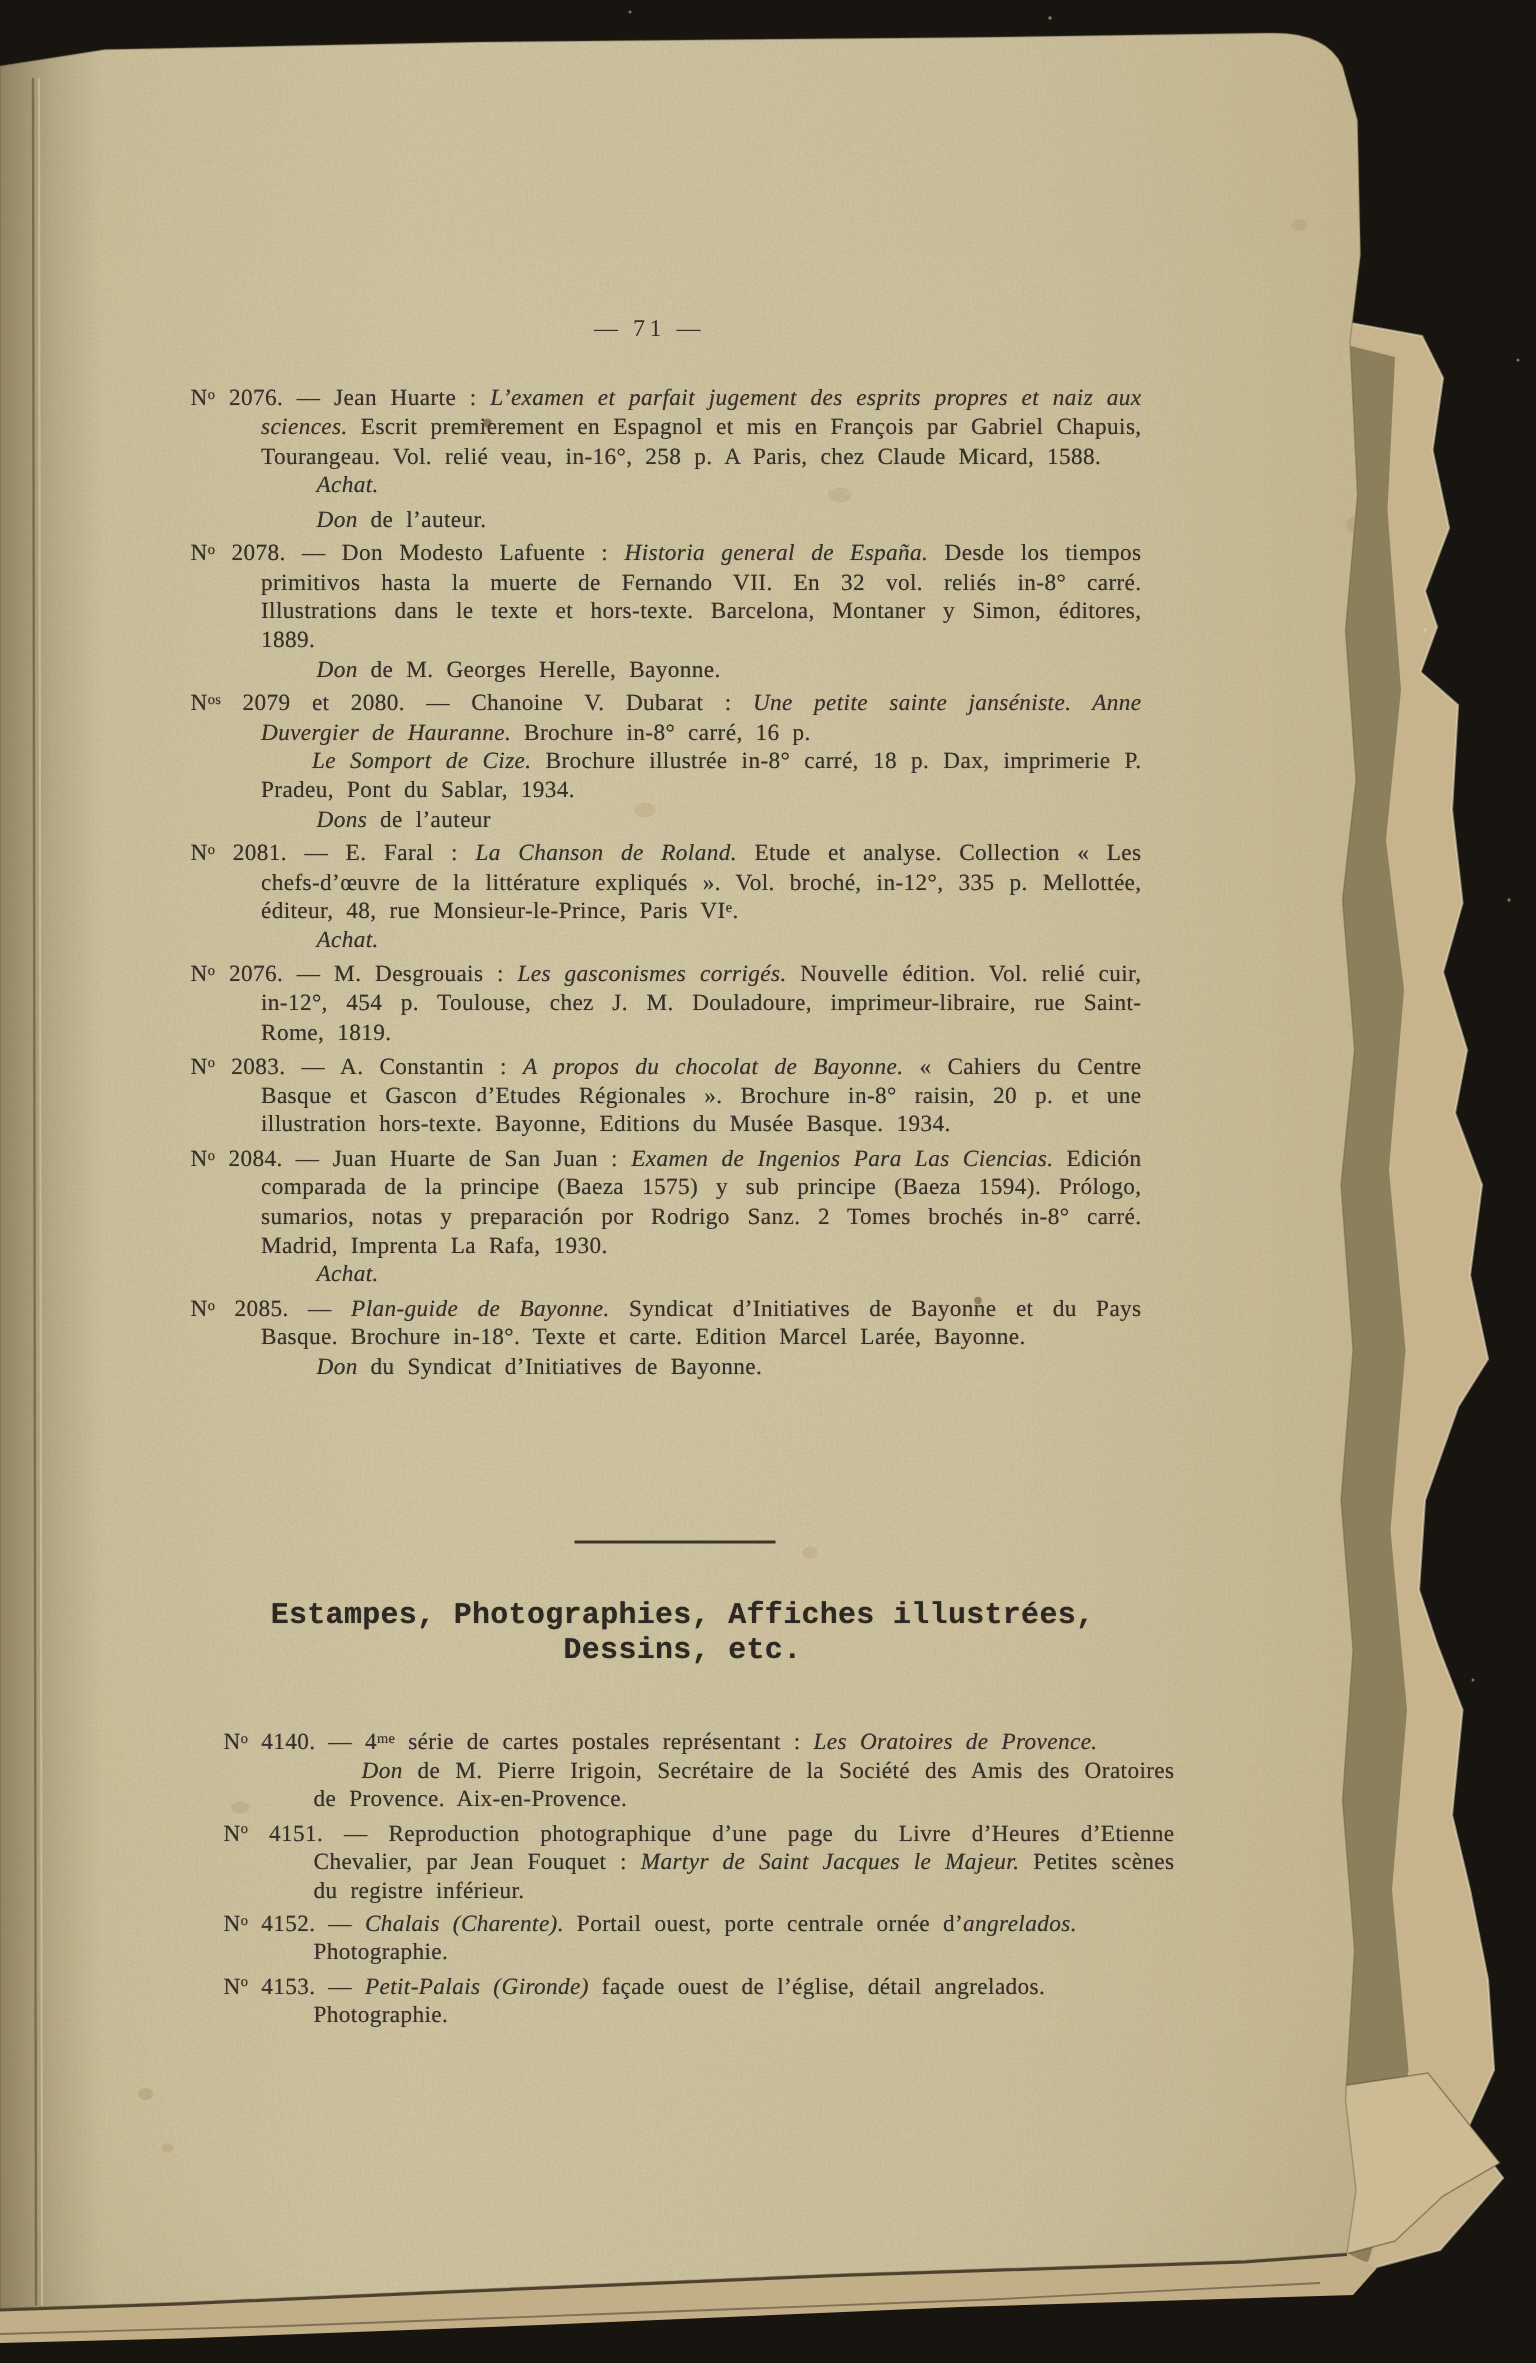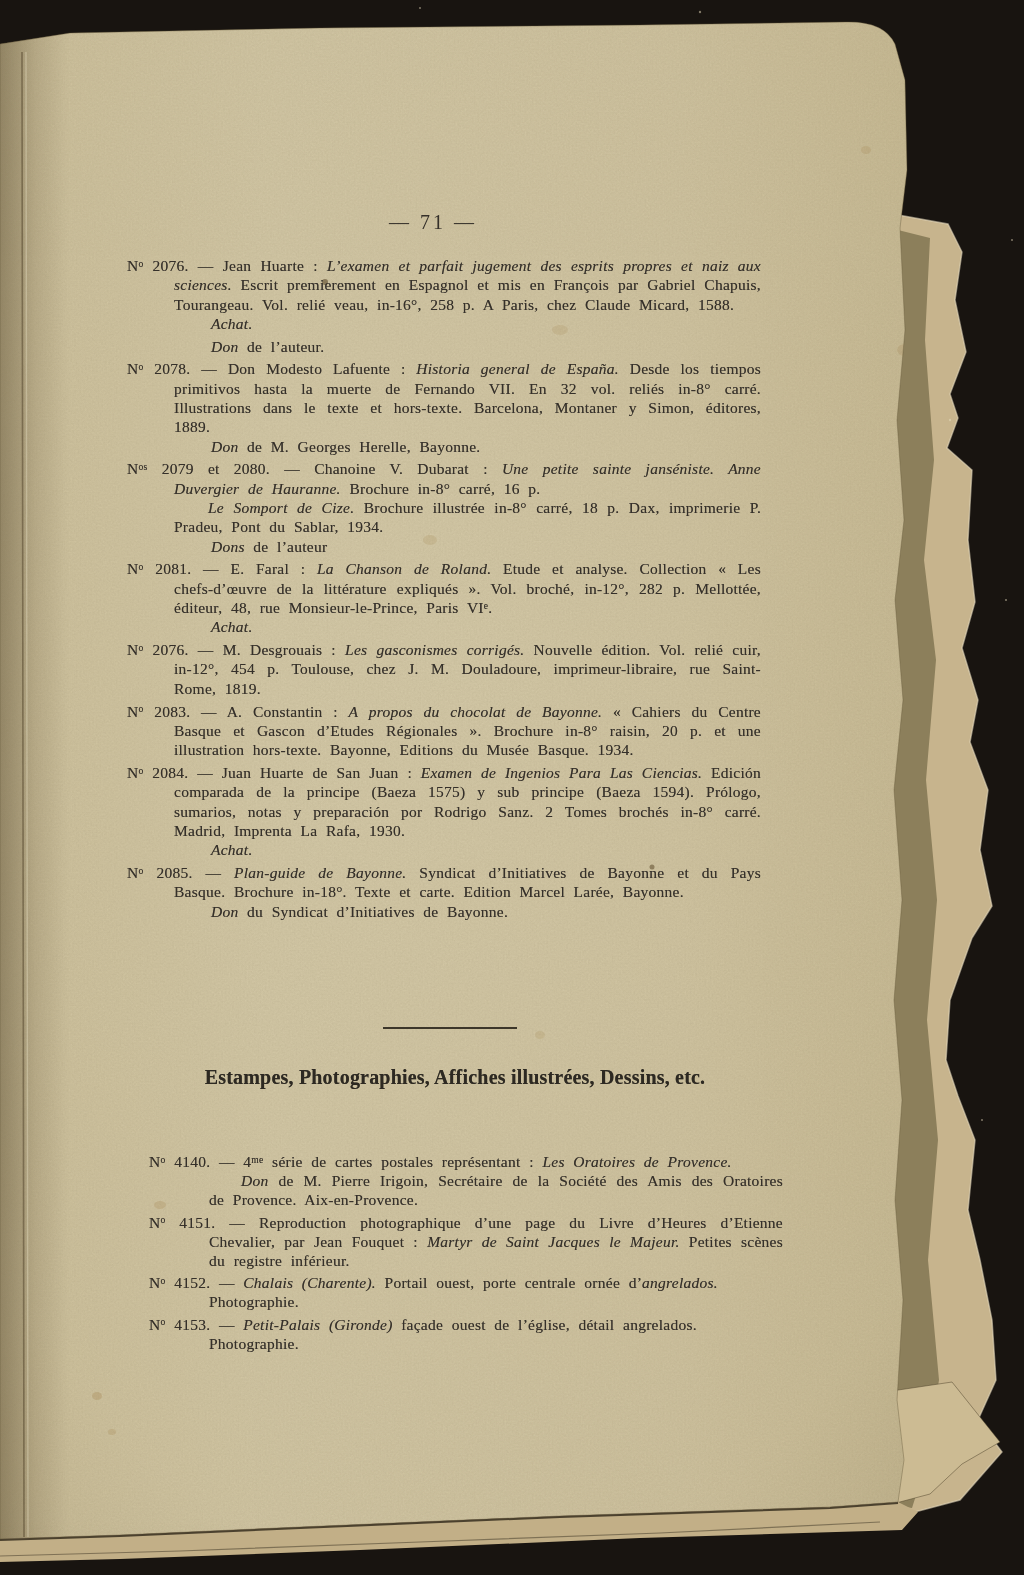--- a/index.html
+++ b/index.html
@@ -30,21 +30,21 @@
   .crease{stroke:rgba(76,62,38,0.5);stroke-width:1.6;}
   .crease-hl{stroke:rgba(255,250,228,0.28);stroke-width:1.4;}
   .pageedge{fill:none;stroke:rgba(98,84,54,0.4);stroke-width:1;}
 
   .content{
     position:absolute;top:0;left:0;width:1024px;height:1575px;
     color:var(--c-ink);
   }
   .page-number{
     position:absolute;top:211px;left:130px;width:606px;
-    text-align:center;font-size:20px;letter-spacing:3px;
+    text-align:center;font-size:16px;letter-spacing:3px;
   }
   .entries{
     position:absolute;left:127px;width:634px;
     font-size:15.5px;line-height:19.3px;
     letter-spacing:0.25px;word-spacing:4.5px;
     text-align:justify;
     text-shadow:0 0 0.5px rgba(53,48,42,0.55);
   }
   #entries-main{top:256px;}
   #entries-prints{top:1152px;line-height:19px;margin-left:22px;}
@@ -58,21 +58,21 @@
   p.cont2{margin-left:60px;text-align:left;}
   .it{font-style:italic;}
   sup{font-size:62%;line-height:0;position:relative;top:-0.45em;vertical-align:baseline;}
   .divider{
     position:absolute;top:1027px;left:383px;width:134px;height:0;
     border-top:2.5px solid var(--c-divider);
   }
   .section-title{
     position:absolute;top:1066px;left:130px;width:650px;margin:0;
     text-align:center;
-    font-family:Liberation Serif, serif;
+    font-family:Liberation Mono, monospace;
     font-weight:bold;font-size:20px;letter-spacing:0.2px;
     color:#2d2922;
     text-shadow:0 0 0.6px rgba(45,41,34,0.6);
   }
 </style>
 </head>
 <body>
 
 <div class="scan">
 
@@ -175,21 +175,21 @@
         <div class="entry">
           <p class="para hang"><span>N</span><sup>o</sup><span> 2078. — Don Modesto Lafuente : </span><span class="it">Historia general de España.</span><span> Desde los tiempos primitivos hasta la muerte de Fernando VII. En 32 vol. reliés in-8° carré. Illustrations dans le texte et hors-texte. Barcelona, Montaner y Simon, éditores, 1889.</span></p>
           <p class="para note"><span class="it">Don</span><span> de M. Georges Herelle, Bayonne.</span></p>
         </div>
         <div class="entry">
           <p class="para hang"><span>N</span><sup>os</sup><span> 2079 et 2080. — Chanoine V. Dubarat : </span><span class="it">Une petite sainte janséniste. Anne Duvergier de Hauranne.</span><span> Brochure in-8° carré, 16 p.</span></p>
           <p class="para sub"><span class="it">Le Somport de Cize.</span><span> Brochure illustrée in-8° carré, 18 p. Dax, imprimerie P. Pradeu, Pont du Sablar, 1934.</span></p>
           <p class="para note"><span class="it">Dons</span><span> de l’auteur</span></p>
         </div>
         <div class="entry">
-          <p class="para hang"><span>N</span><sup>o</sup><span> 2081. — E. Faral : </span><span class="it">La Chanson de Roland.</span><span> Etude et analyse. Collection « Les chefs-d’œuvre de la littérature expliqués ». Vol. broché, in-12°, 282 p. Mellottée, éditeur, 48, rue Monsieur-le-Prince, Paris VI</span><sup>e</sup><span>.</span></p>
+          <p class="para hang"><span>N</span><sup>o</sup><span> 2081. — E. Faral : </span><span class="it">La Chanson de Roland.</span><span> Etude et analyse. Collection « Les chefs-d’œuvre de la littérature expliqués ». Vol. broché, in-12°, 335 p. Mellottée, éditeur, 48, rue Monsieur-le-Prince, Paris VI</span><sup>e</sup><span>.</span></p>
           <p class="para note"><span class="it">Achat.</span></p>
         </div>
         <div class="entry">
           <p class="para hang"><span>N</span><sup>o</sup><span> 2076. — M. Desgrouais : </span><span class="it">Les gasconismes corrigés.</span><span> Nouvelle édition. Vol. relié cuir, in-12°, 454 p. Toulouse, chez J. M. Douladoure, imprimeur-libraire, rue Saint-Rome, 1819.</span></p>
         </div>
         <div class="entry">
           <p class="para hang"><span>N</span><sup>o</sup><span> 2083. — A. Constantin : </span><span class="it">A propos du chocolat de Bayonne.</span><span> « Cahiers du Centre Basque et Gascon d’Etudes Régionales ». Brochure in-8° raisin, 20 p. et une illustration hors-texte. Bayonne, Editions du Musée Basque. 1934.</span></p>
         </div>
         <div class="entry">
           <p class="para hang"><span>N</span><sup>o</sup><span> 2084. — Juan Huarte de San Juan : </span><span class="it">Examen de Ingenios Para Las Ciencias.</span><span> Edición comparada de la principe (Baeza 1575) y sub principe (Baeza 1594). Prólogo, sumarios, notas y preparación por Rodrigo Sanz. 2 Tomes brochés in-8° carré. Madrid, Imprenta La Rafa, 1930.</span></p>

